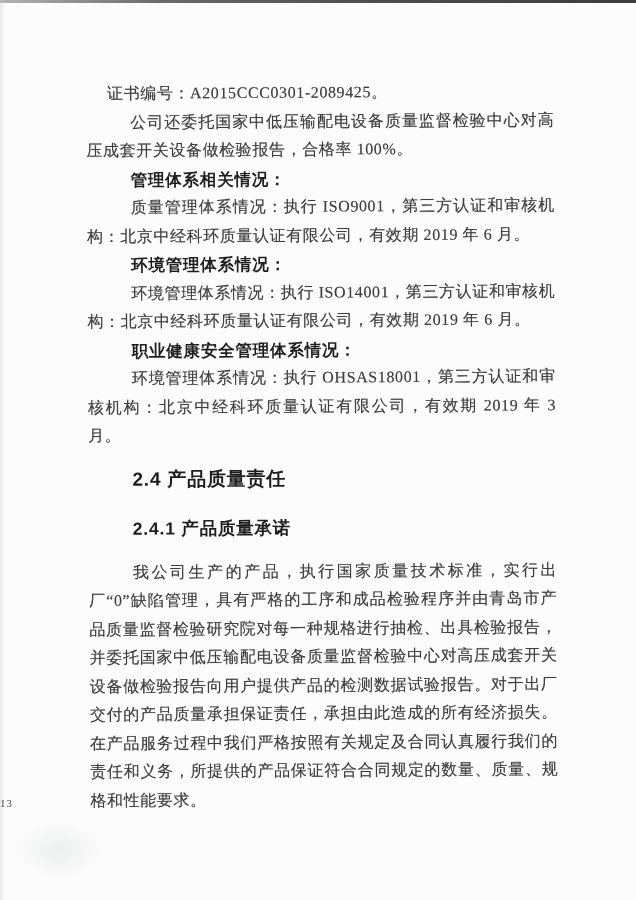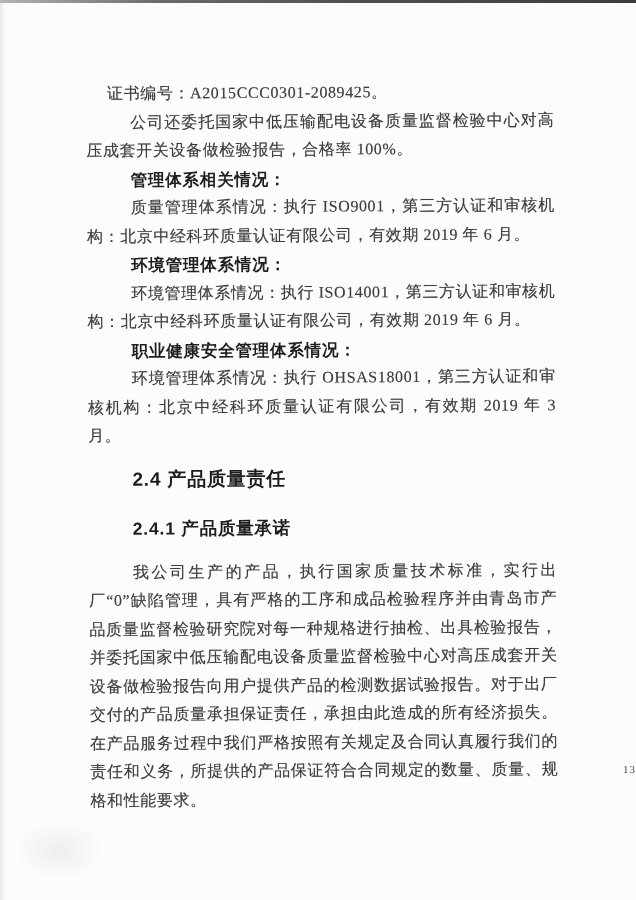--- a/index.html
+++ b/index.html
@@ -82,22 +82,22 @@
     font-family: "Liberation Sans", "DejaVu Sans", sans-serif;
     font-weight: bold;
     font-size: 17.5px;
     line-height: 24px;
     letter-spacing: 0.8px;
     color: #1d1d1d;
   }
   .page-number {
     position: absolute;
     left: 0; right: 0;
-    top: 763px;
-    text-align: right;
+    top: 797px;
+    text-align: left;
     font-size: 11px;
     letter-spacing: 1px;
     color: #4a4a4a;
   }
 </style>
 </head>
 <body>
 
 <div class="page">
 

